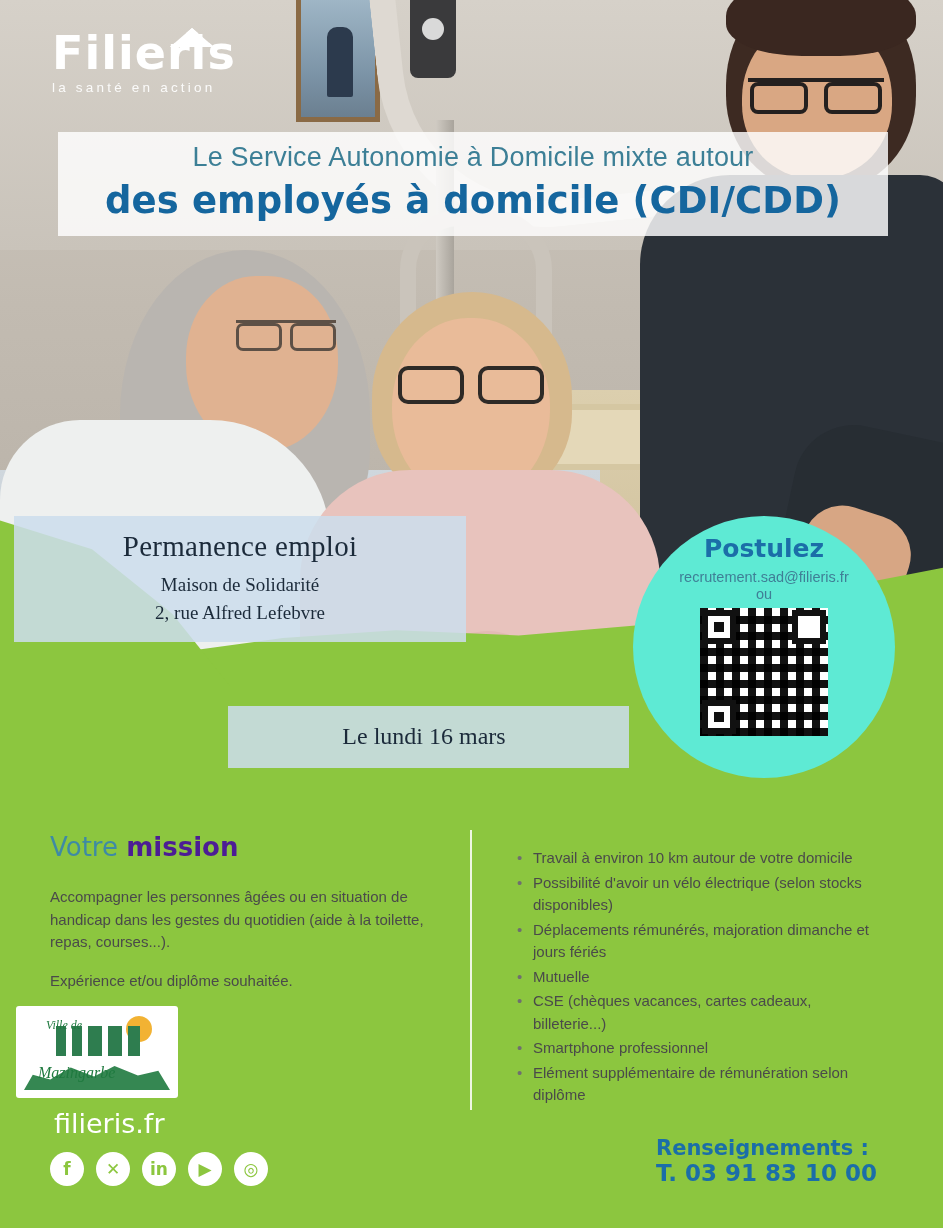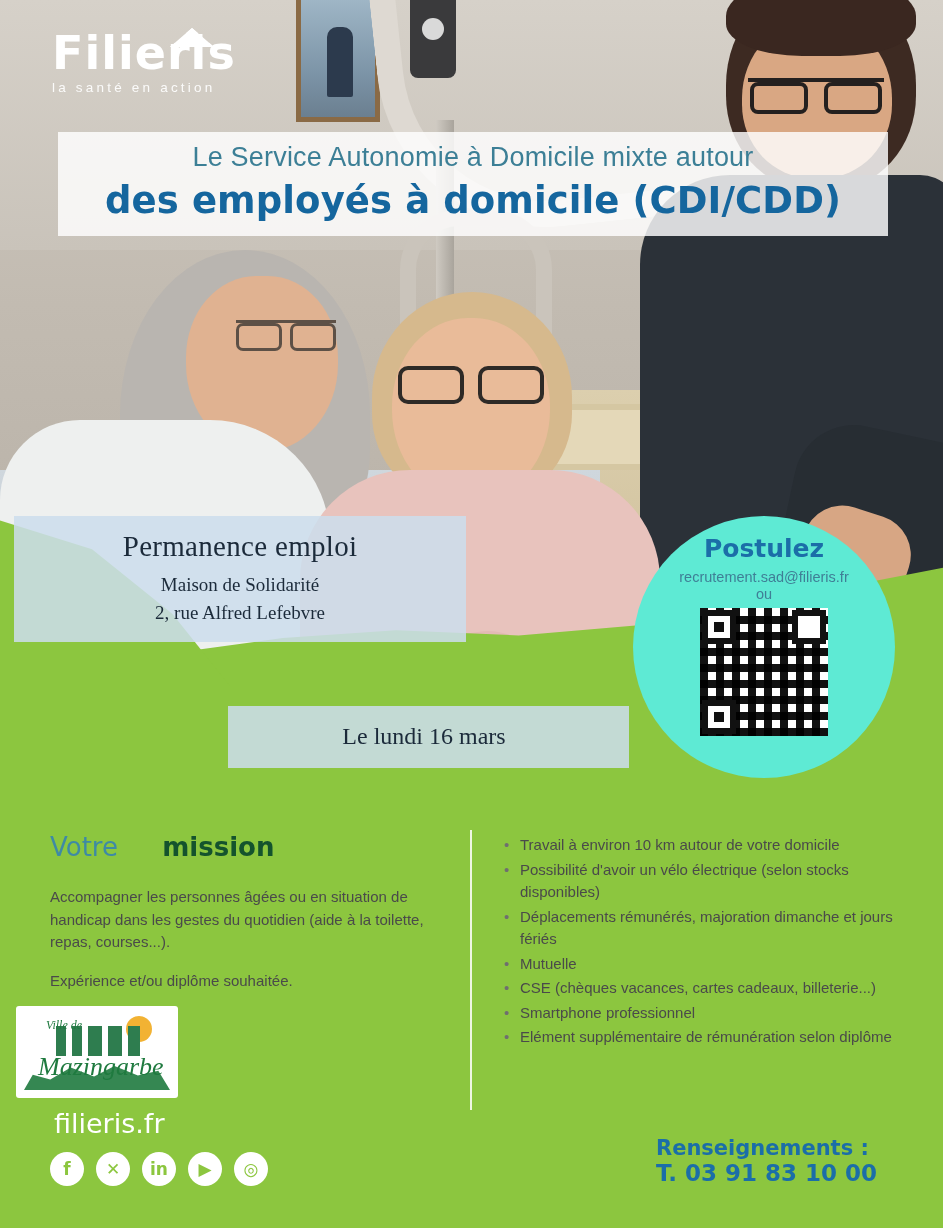--- a/index.html
+++ b/index.html
@@ -439,29 +439,29 @@
   }
   .col-left { left: 50px; top: 832px; width: 390px; }
   .col-right { left: 500px; top: 832px; width: 400px; }
   .col h2 {
     margin: 0 0 24px 0;
     font-family: "DejaVu Sans", sans-serif;
     font-size: 26px;
     font-weight: normal;
     color: #3e8aa5;
   }
-  .col h2 b { color: #14532d; margin-left: 36px; }
+  .col h2 b { color: #4c1d95; }
   .col p, .col li {
     font-size: 15px;
     line-height: 1.5;
     color: #4a4a4a;
     margin: 0 0 16px 0;
   }
   .col ul {
-    margin: 2px; padding: 0; list-style: none;
+    margin: 15px; padding: 0; list-style: none;
   }
   .col li {
     position: relative;
     padding-left: 18px;
     margin-bottom: 2px;
   }
   .col li::before {
     content: "\2022";
     position: absolute;
     left: 2px; top: 0;
@@ -504,21 +504,21 @@
     left: 30px; top: 12px;
     font-family: "Liberation Serif", serif;
     font-size: 12px;
     color: #1f7a3f;
     font-style: italic;
   }
   .ville .t2 {
     position: absolute;
     left: 22px; bottom: 16px;
     font-family: "Liberation Serif", serif;
-    font-size: 26px;
+    font-size: 16px;
     font-style: italic;
     color: #1f7a3f;
   }
 
   
   .site {
     position: absolute;
     left: 54px; top: 1108px;
     font-family: "DejaVu Sans", sans-serif;
     font-size: 27px;

